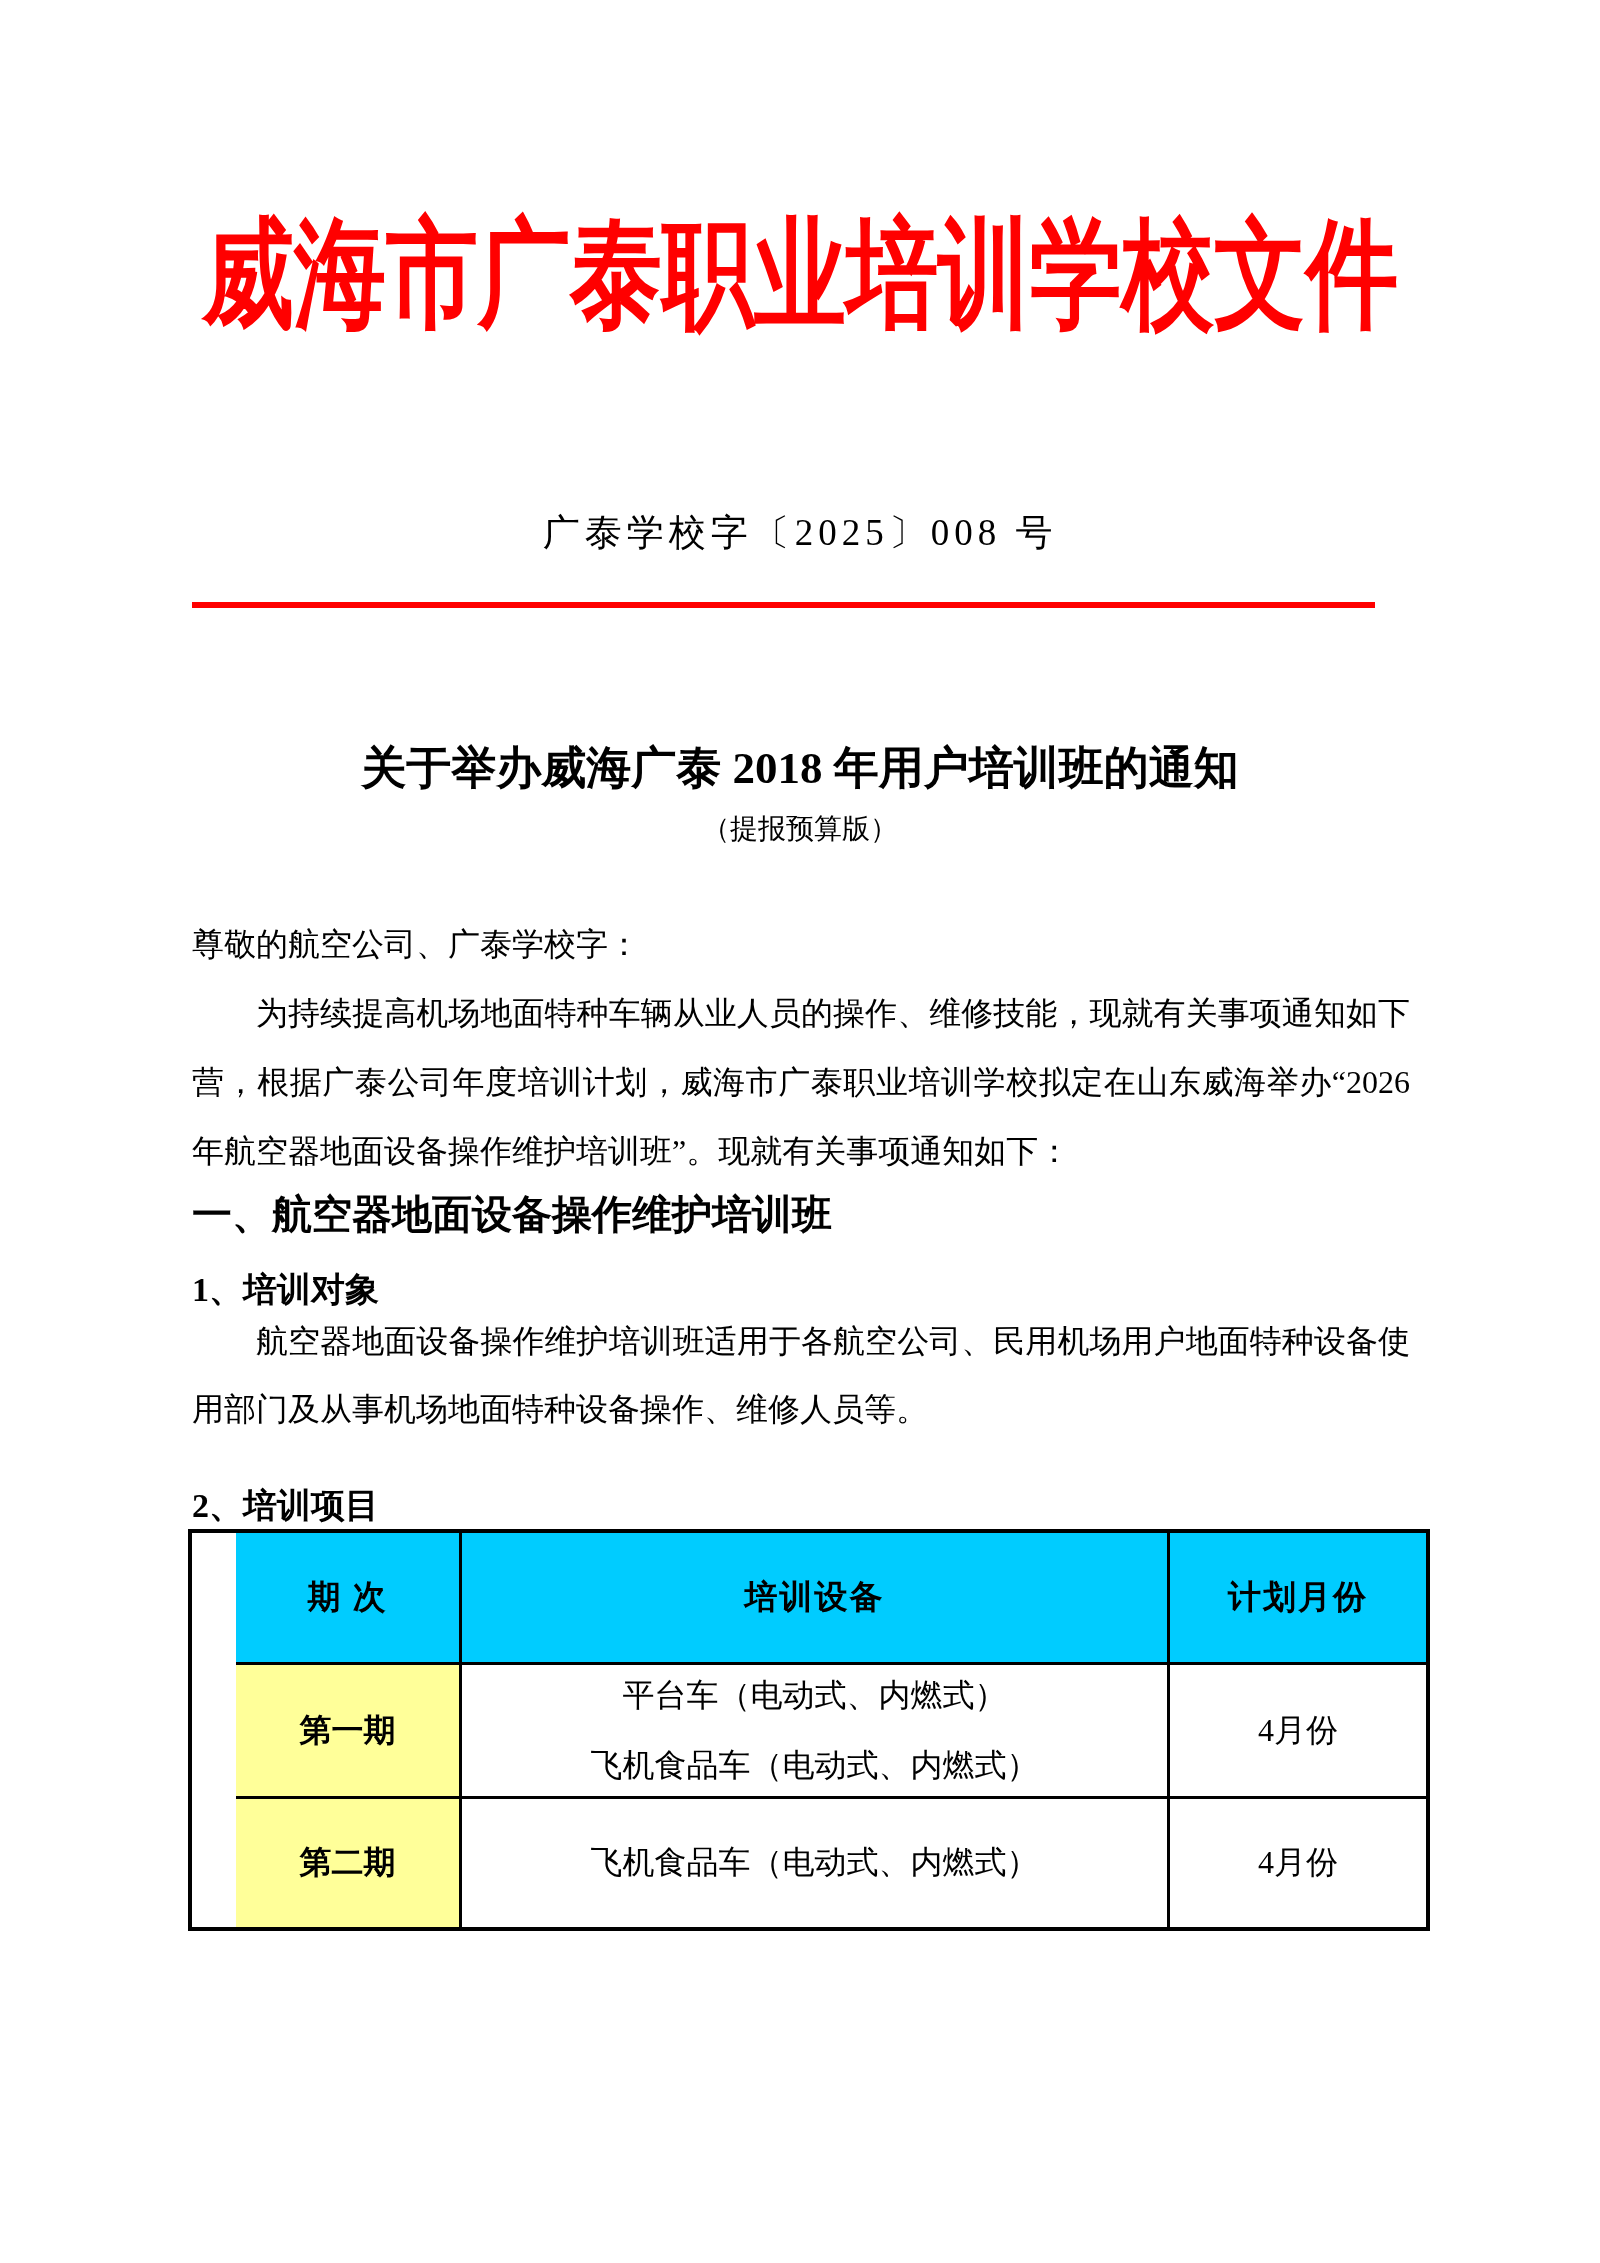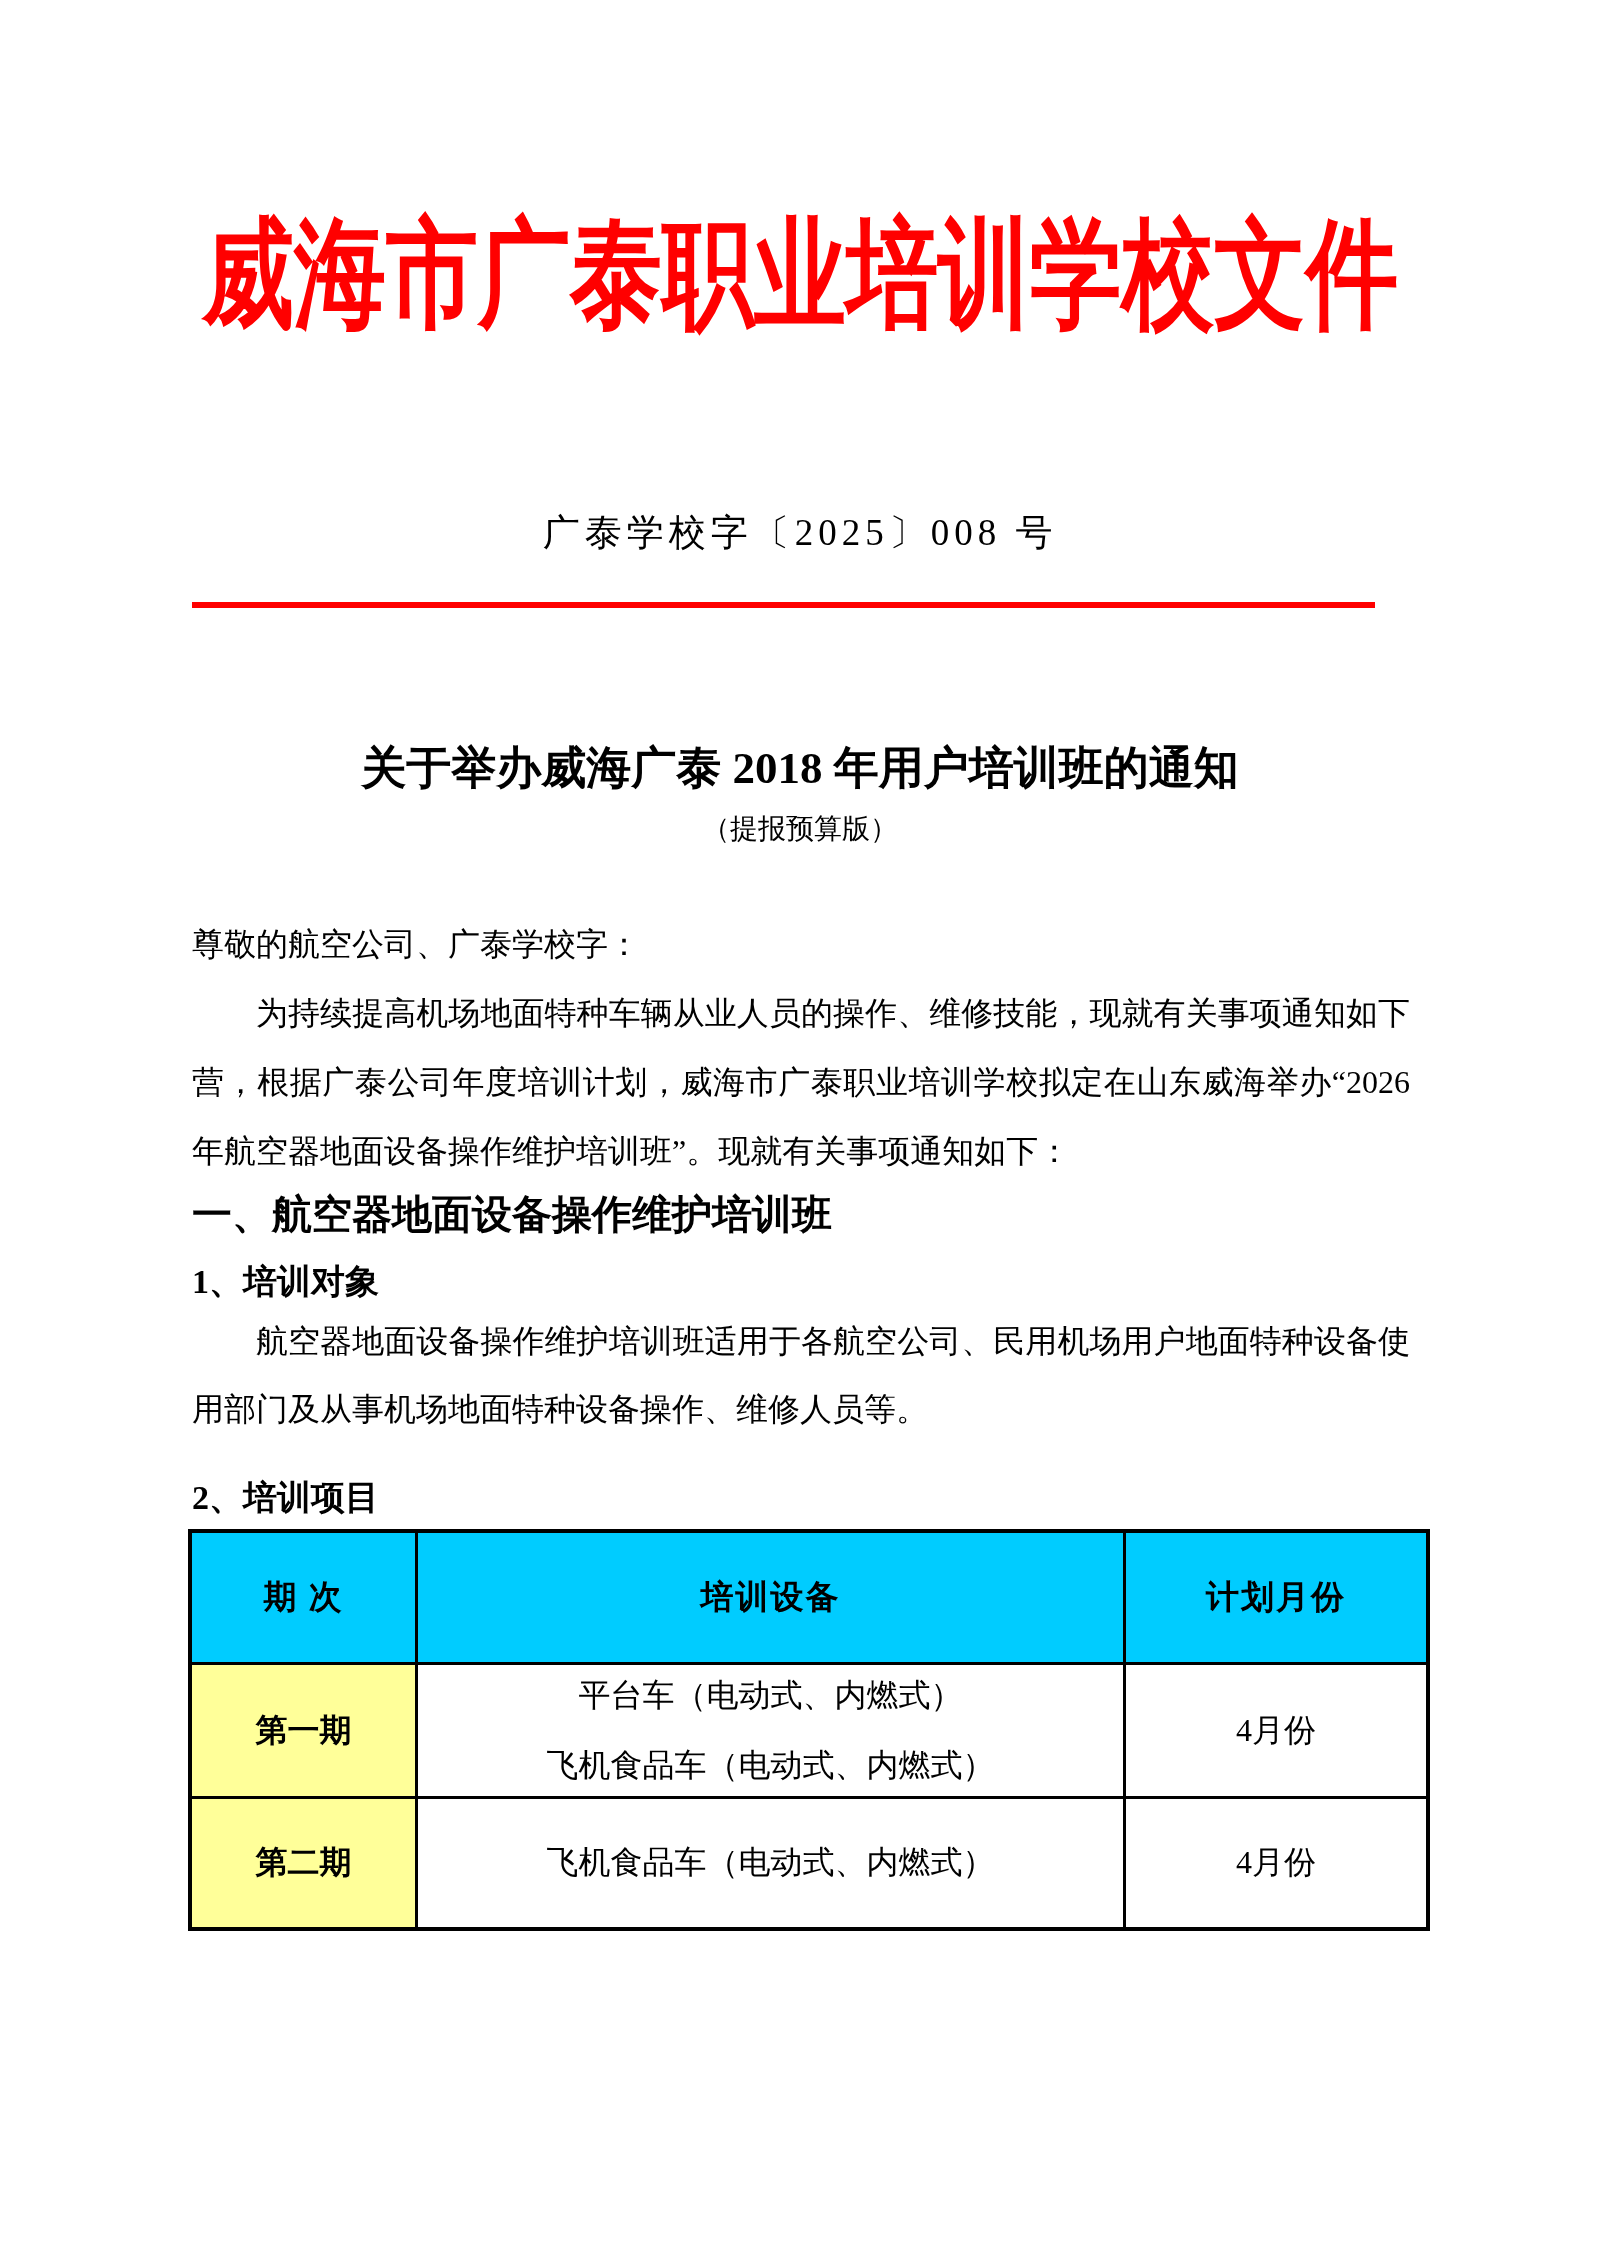--- a/index.html
+++ b/index.html
@@ -102,31 +102,33 @@
     font-weight: bold;
     white-space: nowrap;
   }
   .h-sub {
     position: absolute;
     left: 192px;
     font-size: 34px;
     line-height: 38px;
     font-weight: bold;
     white-space: nowrap;
+    margin-top: 8px;
   }
 
   
   .dtable {
     position: absolute;
     left: 188px;
     top: 1529px;
     width: 1242px;
     box-sizing: border-box;
     border: 4px solid #000;
     background: #fff;
+    padding-left: 44px;
   }
   .trow { display: grid; grid-template-columns: 226px 708px 1fr; }
   .tcell {
     border-right: 3px solid #000;
     border-bottom: 3px solid #000;
     display: flex;
     flex-direction: column;
     align-items: center;
     justify-content: center;
     text-align: center;

